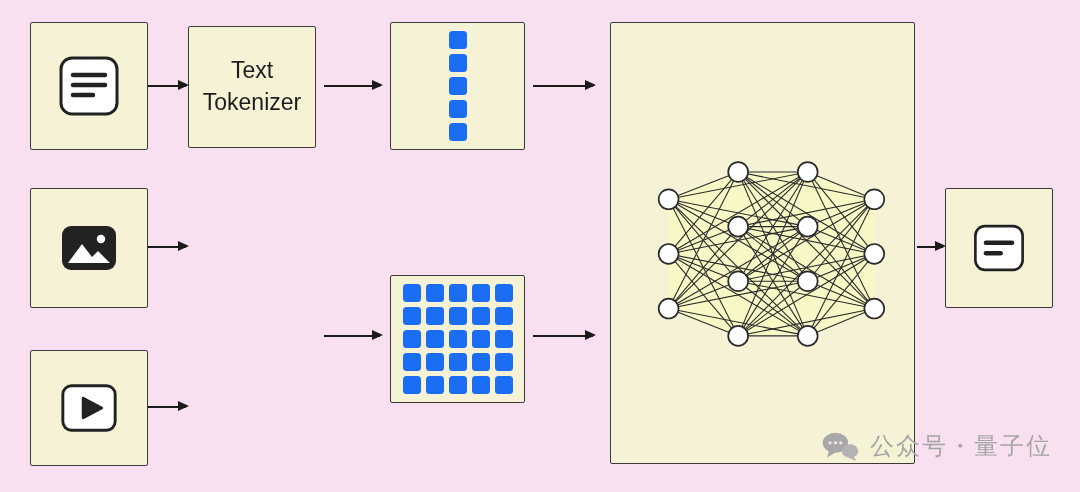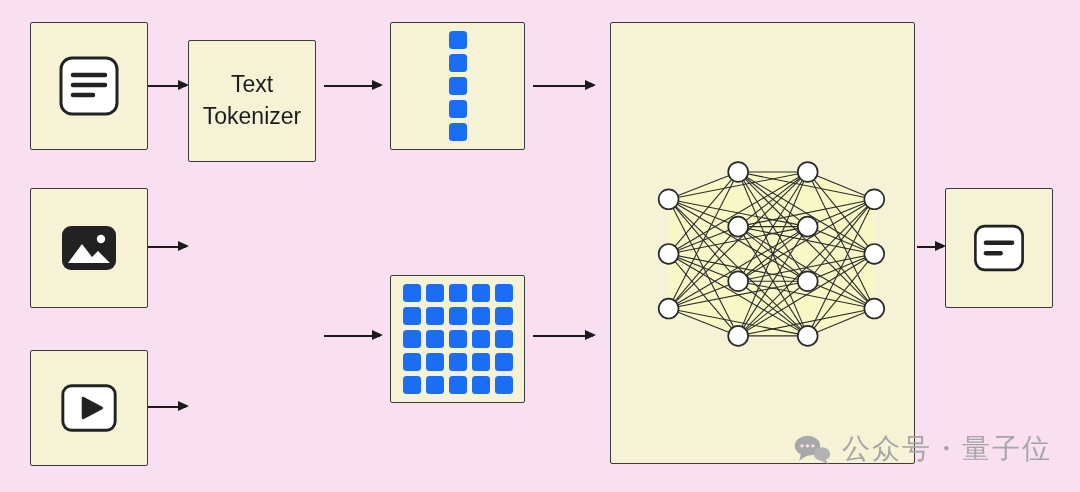--- a/index.html
+++ b/index.html
@@ -27,21 +27,21 @@
   .label-box {
     font-size: 23px;
     color: #1d1d1d;
     text-align: center;
     line-height: 1.38;
     padding: 4px 10px;
   }
 
   
   .text-input    { left: 30px;  top: 22px;  width: 118px; height: 128px; }
-  .tokenizer     { left: 188px; top: 40px;  width: 128px; height: 122px; }
+  .tokenizer     { left: 188px; top: 26px;  width: 128px; height: 122px; }
   .text-tokens   { left: 390px; top: 22px;  width: 135px; height: 128px; }
   .image-input   { left: 30px;  top: 188px; width: 118px; height: 120px; }
   .video-input   { left: 30px;  top: 350px; width: 118px; height: 116px; }
   .vit           { left: 188px; top: 188px; width: 128px; height: 278px; }
   .patch-tokens  { left: 390px; top: 275px; width: 135px; height: 128px; }
   .nn-box        { left: 610px; top: 22px;  width: 305px; height: 442px; }
   .output-box    { left: 945px; top: 188px; width: 108px; height: 120px; }
 
   
   .token-col {
@@ -87,21 +87,21 @@
 
   
   .watermark {
     position: absolute;
     right: 28px;
     top: 430px;
     display: flex;
     align-items: center;
     gap: 10px;
     color: #a5a5a5;
-    font-size: 28px;
+    font-size: 24px;
     letter-spacing: 2px;
     user-select: none;
   }
 </style>
 </head>
 <body>
 
 <div class="canvas">
 
   <div class="box text-input">

